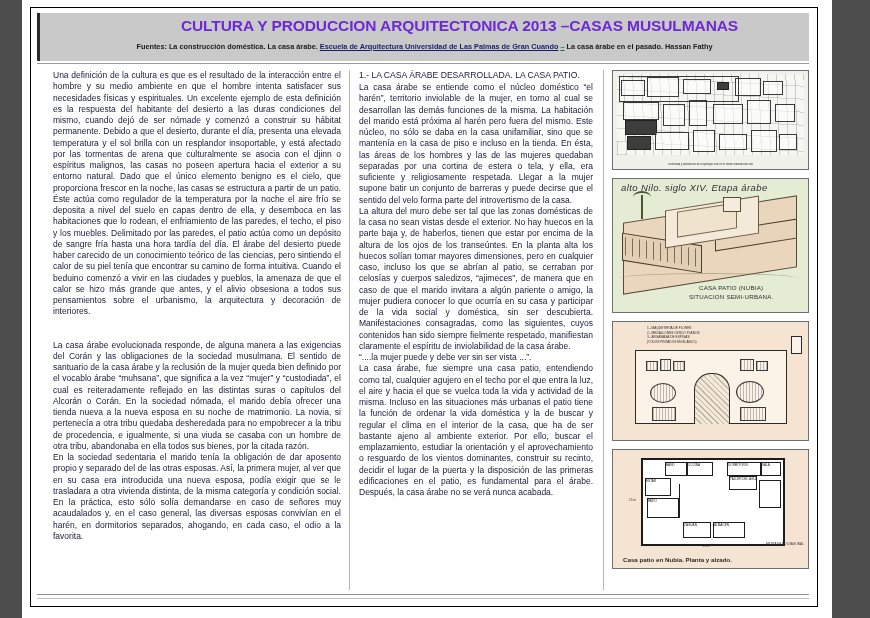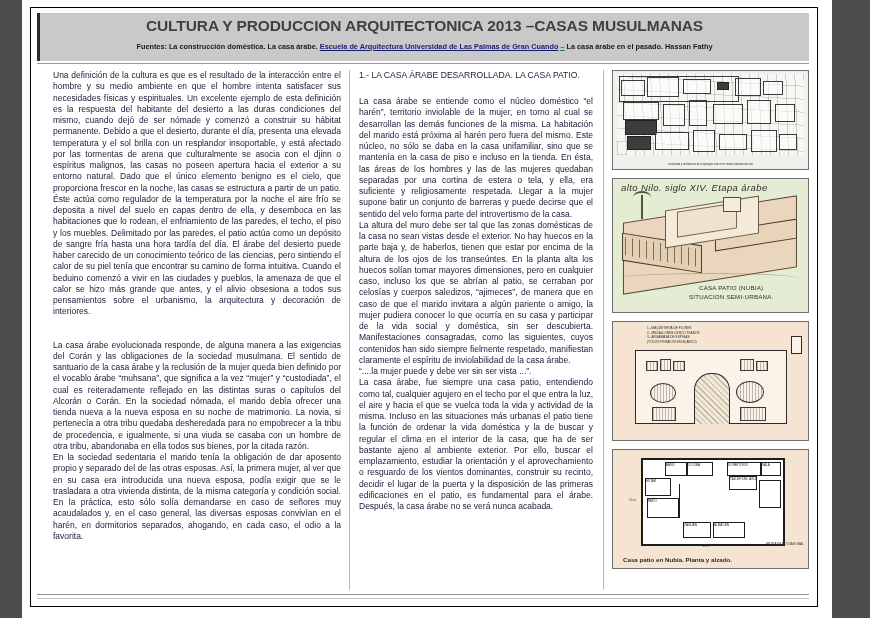--- a/index.html
+++ b/index.html
@@ -51,22 +51,23 @@
   }
   .doc-title {
     position: absolute;
     left: 0;
     top: 4px;
     width: 100%;
     text-align: center;
     font-size: 15.5px;
     font-weight: bold;
     letter-spacing: -0.1px;
-    color: #404040;
-    white-space: nowrap;
+    color: #6d28d9;
+    white-space: nowrap;
+    padding-left: 35px;
   }
   .doc-sources {
     position: absolute;
     left: 0;
     top: 29px;
     width: 100%;
     text-align: center;
     font-size: 7.3px;
     font-weight: bold;
     color: #1a1a1a;
@@ -104,21 +105,21 @@
   .col .gap { height: 22px; }
 
   .col-left  { left: 22px;  width: 288px; }
   .col-mid   { left: 328px; width: 234px; }
 
   .mid-heading {
     font-size: 8.6px;
     line-height: 11.2px;
     text-align: left;
     color: #1a1a3a;
-    margin-bottom: 15px;
+    margin-bottom: 1px;
   }
 
   .col-rule {
     position: absolute;
     top: 62px;
     width: 1px;
     background: #b5b5b5;
   }
   .rule-a { left: 318px; height: 520px; }
   .rule-b { left: 572px; height: 520px; }

